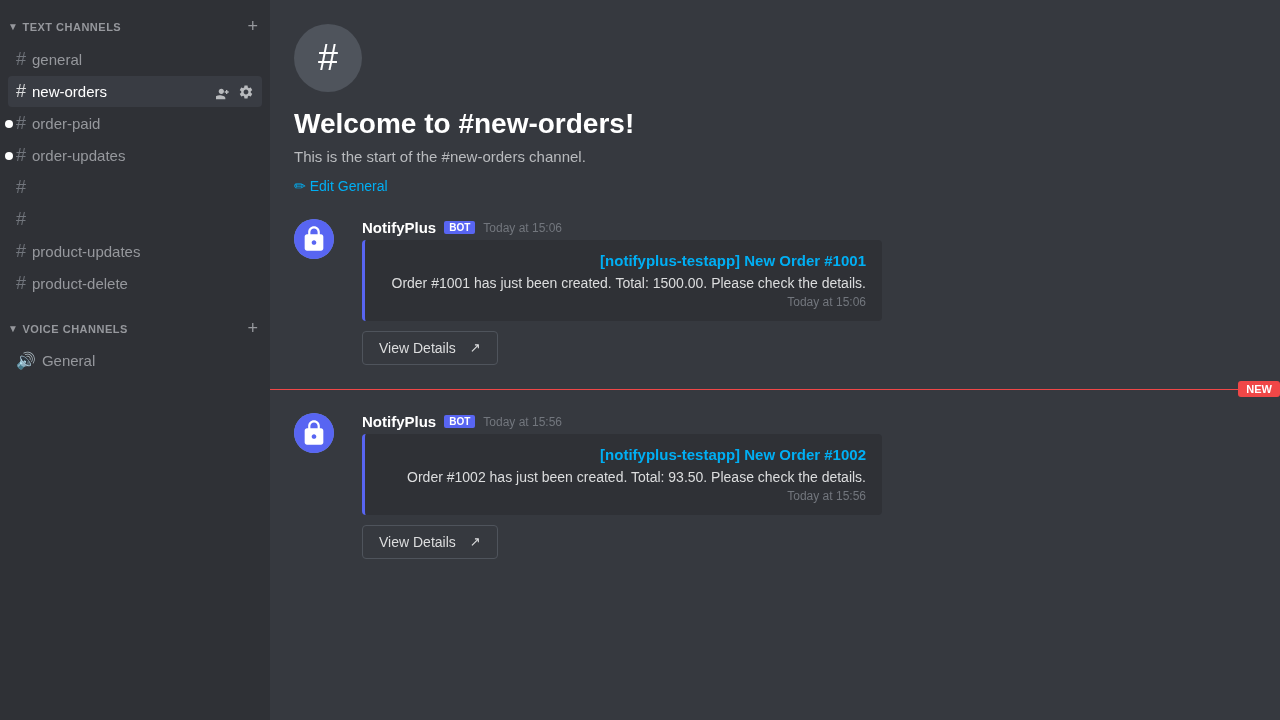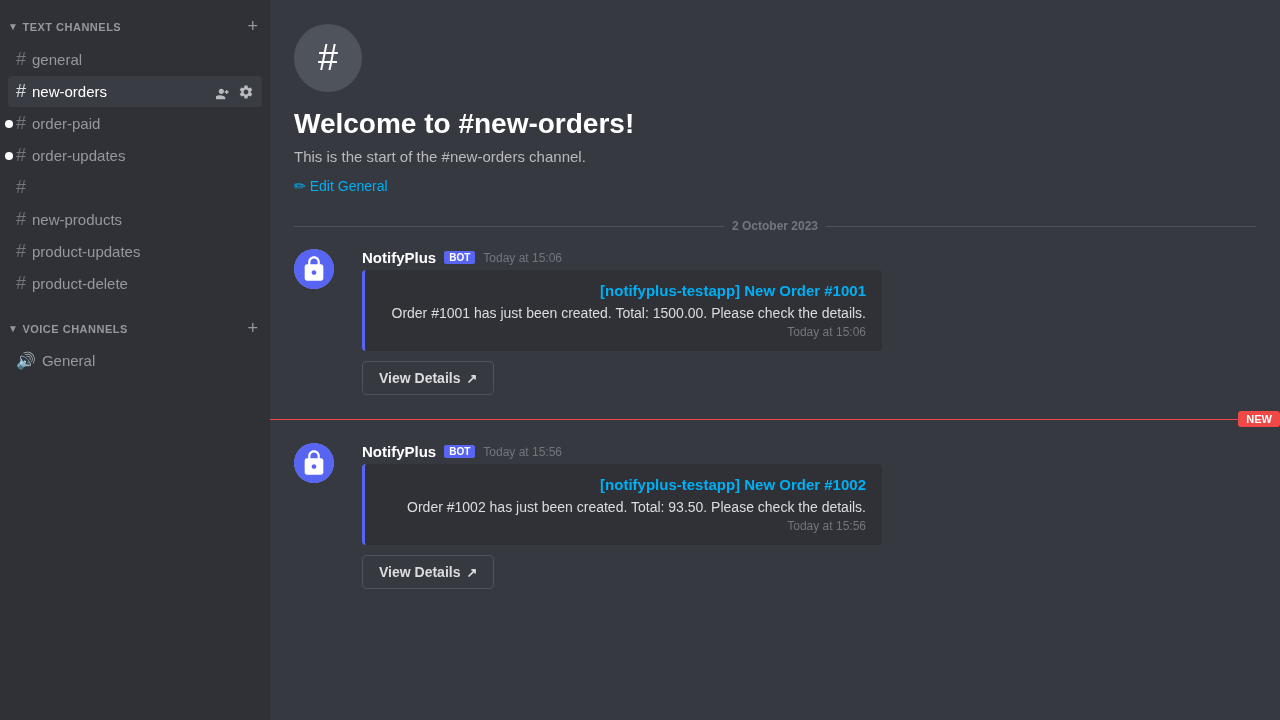--- a/index.html
+++ b/index.html
@@ -324,32 +324,31 @@
     }
 
     .embed-footer {
       font-size: 12px;
       color: #72767d;
       margin-top: 4px;
     }
 
     .view-details-btn {
       display: inline-flex;
-      align-items: flex-end;
-      gap: 6px;
+      align-items: flex-start;
+      gap: 14px;
       margin-top: 10px;
       padding: 8px 16px;
       border: 1px solid #4f545c;
       border-radius: 4px;
       background: transparent;
       color: #dcddde;
       font-size: 14px;
       cursor: pointer;
       text-decoration: none;
-      font-weight: bold;
     }
 
     .external-link-icon {
       font-size: 13px;
     }
   </style>
 </head>
 <body>
 
 <div class="sidebar">
@@ -397,21 +396,20 @@
       <span class="channel-hash">#</span>
       <span class="channel-name">order-updates</span>
     </div>
 
     <div class="channel-item">
       <span class="channel-hash">#</span>
     </div>
 
     <div class="channel-item">
       <span class="channel-hash">#</span>
-      <span class="channel-name">new-products</span>
     </div>
 
     <div class="channel-item">
       <span class="channel-hash">#</span>
       <span class="channel-name">product-updates</span>
     </div>
 
     <div class="channel-item">
       <span class="channel-hash">#</span>
       <span class="channel-name">product-delete</span>
@@ -440,25 +438,20 @@
         <span style="font-size:36px;font-weight:300;">#</span>
       </div>
       <div class="welcome-title">Welcome to #new-orders!</div>
       <div class="welcome-desc">This is the start of the #new-orders channel.</div>
       <a class="edit-channel-link">
         <span style="font-size:14px;">✏</span>
         <span>Edit General</span>
       </a>
     </div>
 
-    <div class="date-divider">
-      <div class="date-divider-line"></div>
-      <div class="date-divider-text">2 October 2023</div>
-      <div class="date-divider-line"></div>
-    </div>
 
     <div class="message-group">
       <div class="message-avatar">
         <div class="avatar-inner">
           <svg width="28" height="28" viewBox="0 0 24 24" fill="white">
               <path d="M18 8h-1V6c0-2.76-2.24-5-5-5S7 3.24 7 6v2H6c-1.1 0-2 .9-2 2v10c0 1.1.9 2 2 2h12c1.1 0 2-.9 2-2V10c0-1.1-.9-2-2-2zm-6 9c-1.1 0-2-.9-2-2s.9-2 2-2 2 .9 2 2-.9 2-2 2zm3.1-9H8.9V6c0-1.71 1.39-3.1 3.1-3.1 1.71 0 3.1 1.39 3.1 3.1v2z"></path>
             </svg>
         </div>
       </div>
       <div class="message-content">

